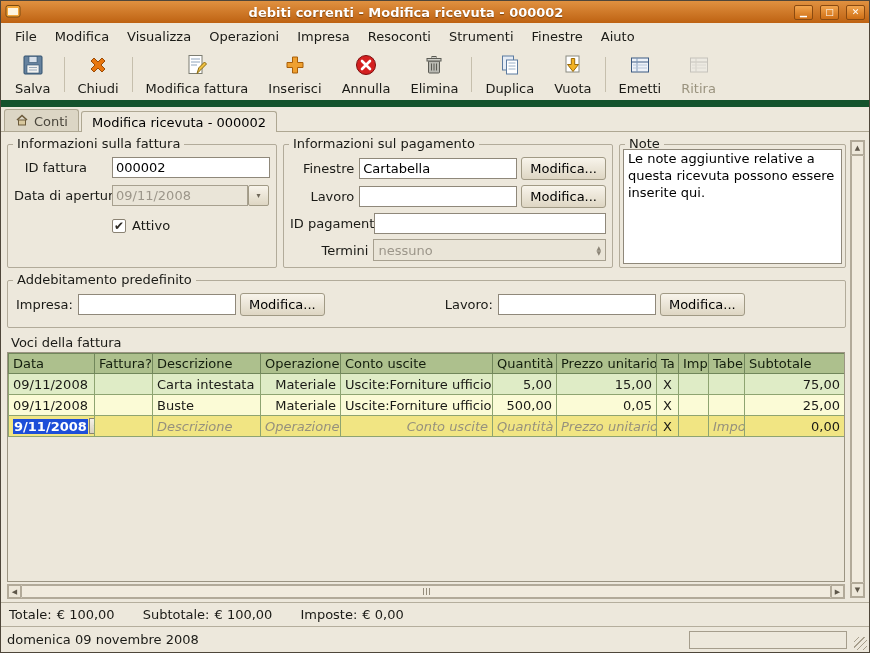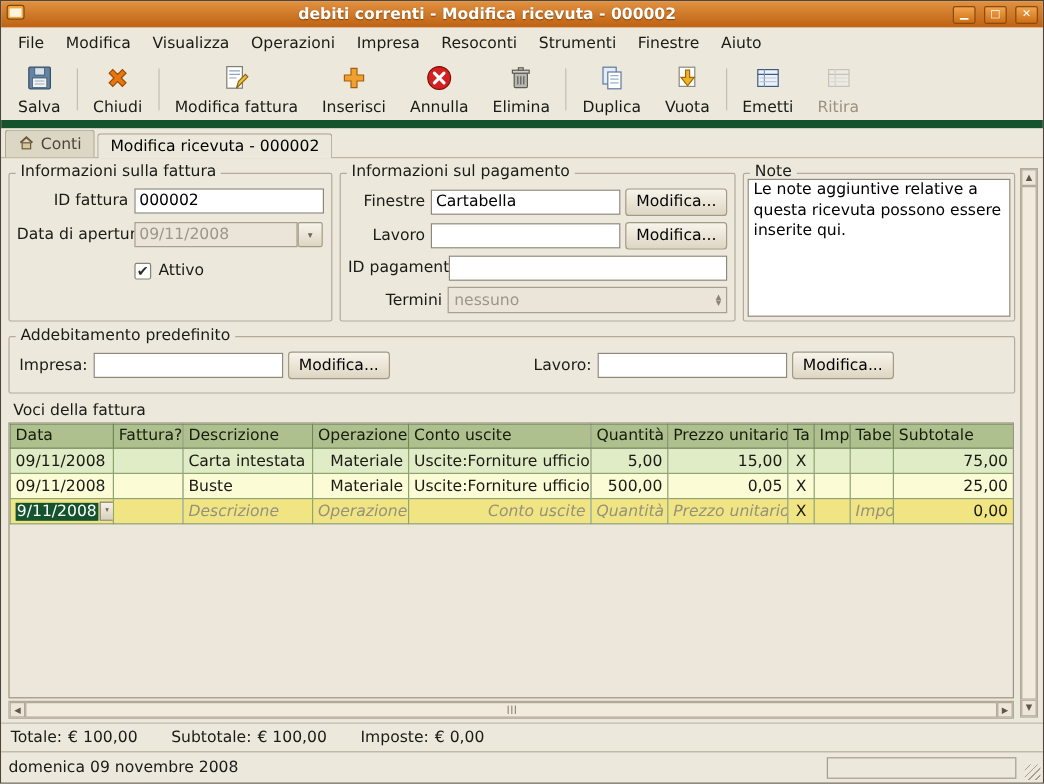--- a/index.html
+++ b/index.html
@@ -81,21 +81,21 @@
   .register td { border: 1px solid #8EA471; padding: 1px 4px; white-space: nowrap;
     overflow: hidden; height: 21px; }
   tr.r-green td { background: #DFECC6; }
   tr.r-yellow td { background: #FBFBD6; }
   tr.r-edit td { background: #F1E583; }
   td.num, th.num { text-align: right; }
   td.ctr { text-align: center; }
   td.ph { color: #96917D; font-style: italic; text-align: right; }
   td.ph.left { text-align: left; }
   .datecell { display: flex; align-items: center; gap: 1px; }
-  .datecell .sel { background: #14532d; color: #fff; padding: 0 1px; }
+  .datecell .sel { background: #1d4ed8; color: #fff; padding: 0 1px; font-weight: bold; }
   .date-btn { width: 13px; height: 16px; flex: 0 0 13px; border: 1px solid #8A8273;
     background: linear-gradient(#F5F1E7, #D9D1BE); font-size: 6px; line-height: 14px;
     text-align: center; color: #6E6759; }
 
   
   .vscroll { position: absolute; left: 849px; top: 8px; width: 15px; height: 458px;
     border: 1px solid #B2AA99; background: #E3DCCC; display: flex; flex-direction: column; }
   .hscroll { position: absolute; left: 6px; top: 452px; width: 838px; height: 15px;
     border: 1px solid #B2AA99; background: #E3DCCC; display: flex; }
   .sbtn { flex: 0 0 13px; background: #EDE7D9; border: 1px solid #B2AA99;
@@ -250,21 +250,21 @@
     </div>
     <div class="tab active">
       <span>Modifica ricevuta - 000002</span>
     </div>
   </div>
 
   <div class="content">
 
     <div class="frame" style="left:6px; top:12px; width:270px; height:124px;">
       <span class="frame-title">Informazioni sulla fattura</span>
-      <div class="frow" style="margin-top:12px;">
+      <div class="frow" style="margin-top:12px;gap:20px;">
         <span class="flabel" style="width:98px;">ID fattura</span>
         <input class="txt" style="width: 158px;" value="000002">
       </div>
       <div class="frow">
         <span class="flabel" style="width:98px;">Data di apertura</span>
         <input class="txt off" style="width: 136px;" disabled="" value="09/11/2008">
         <span class="mini-btn">▾</span>
       </div>
       <div class="frow" style="margin-top:12px; margin-left:104px; gap:6px;">
         <span class="checkbox">✔</span>

